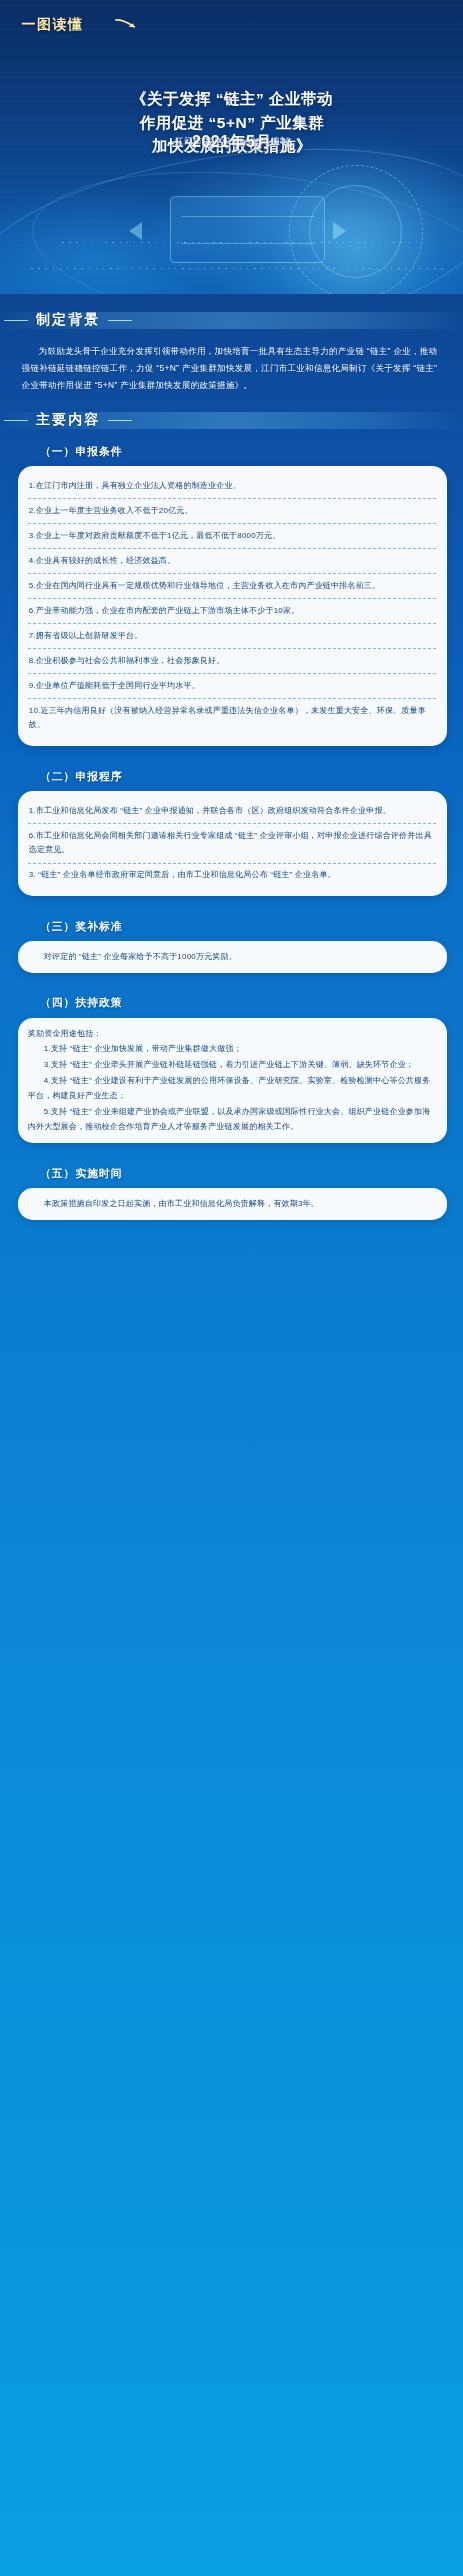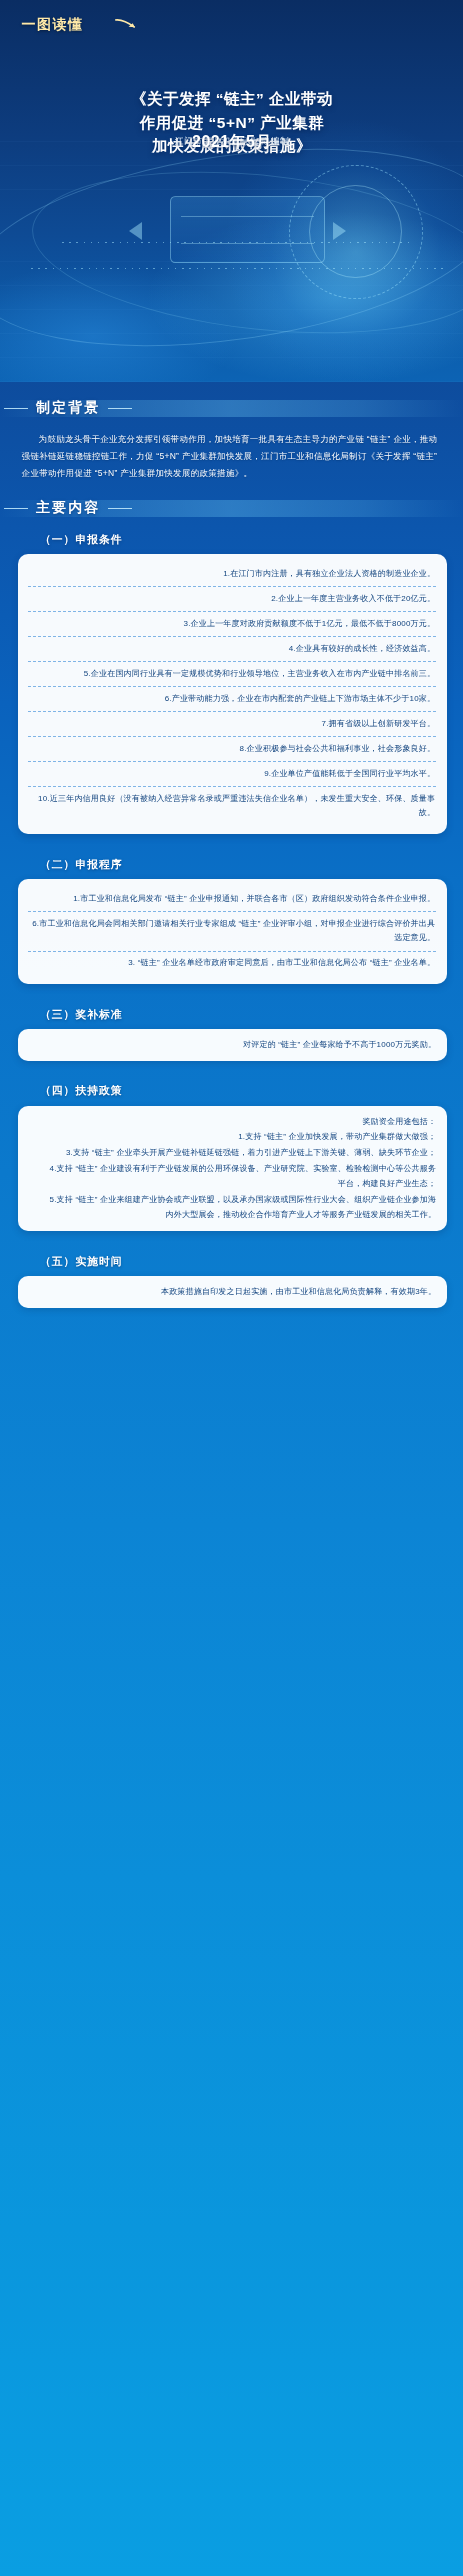--- a/index.html
+++ b/index.html
@@ -13,21 +13,21 @@
     min-height: 2931px;
     position: relative;
     background:
       linear-gradient(180deg, #0c2f66 0%, #103f85 6%, #0e4a9a 12%, #0c56ad 18%, #0a62bd 24%, #0a6fc6 30%, #0b79cc 40%, #0c84d4 52%, #0b8ed9 64%, #0a96dd 76%, #0a9ee2 88%, #09a6e6 100%);
     overflow: hidden;
   }
 
   
   .hero {
     position: relative;
-    height: 382px;
+    height: 294px;
     background:
       radial-gradient(ellipse 268px 124px at 72% 78%, rgba(90,200,255,0.40), rgba(90,200,255,0) 70%),
       radial-gradient(ellipse 206px 103px at 20% 88%, rgba(60,170,255,0.30), rgba(60,170,255,0) 70%),
       linear-gradient(180deg, #0a2d63 0%, #0d3c7e 35%, #0e4b95 62%, #0d5aa8 82%, #0c63b4 100%);
     overflow: hidden;
   }
   .hero .grid-lines {
     position: absolute; inset: 0;
     background-image:
       repeating-linear-gradient(90deg, rgba(120,200,255,0.07) 0 0.5px, transparent 0.5px 24px),
@@ -192,24 +192,23 @@
   .sub-head.left {
     text-align: left;
     margin-left: 40px;
     font-family: Liberation Serif, serif;
   }
 
   
   .card {
     margin: 0 17.5px 5.2px;
     background: rgba(255,255,255,0.97);
-    border-radius: 10px;
+    border-radius: 15px;
     padding: 8.2px 10.3px;
     box-shadow: 0 2.1px 7.2px rgba(0,40,90,.22);
-    text-align: right;
   }
   .card ol { list-style: none; }
   .card li {
     color: #12447f;
     font-size: 8px;
     line-height: 1.85;
     letter-spacing: 0.2px;
     padding: 4.6px 1px;
     border-bottom: 0.5px dashed #7fb4e6;
   }

